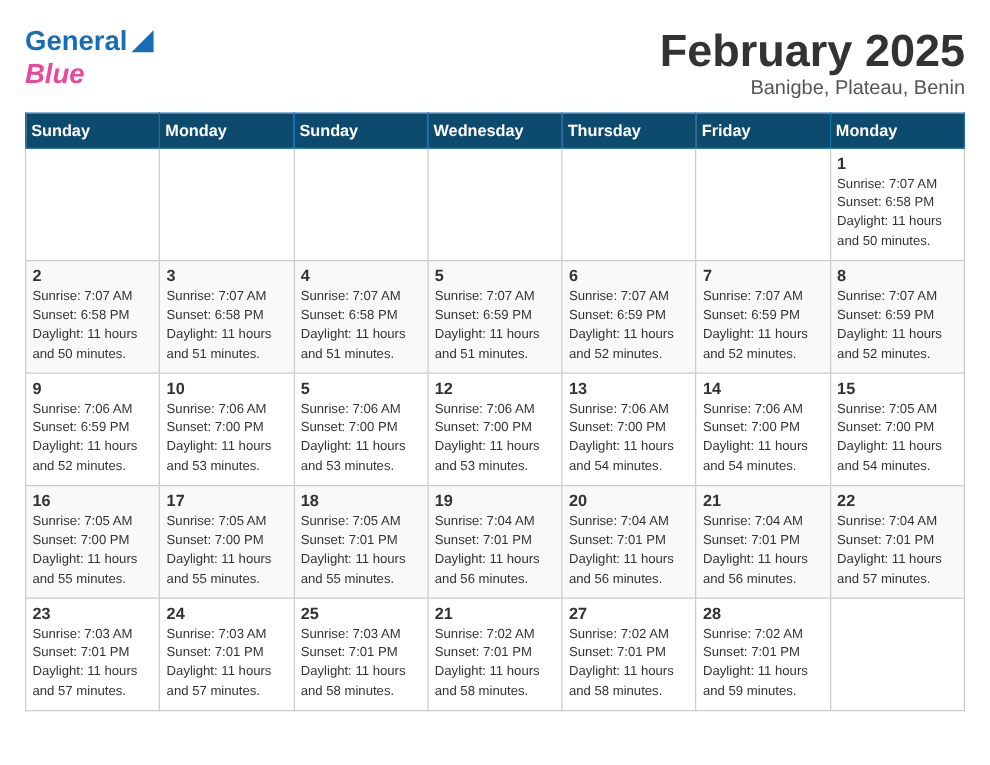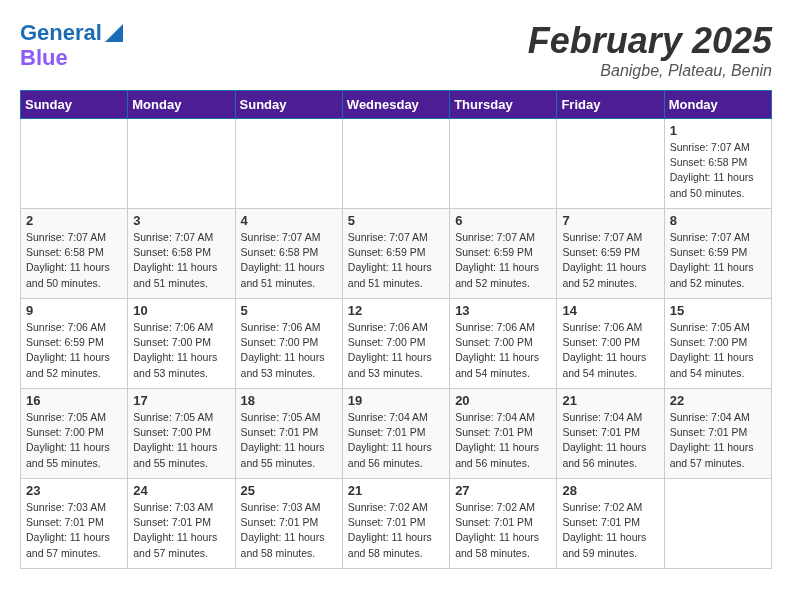--- a/index.html
+++ b/index.html
@@ -24,38 +24,37 @@
       font-size: 22px;
       font-weight: bold;
       color: #333;
       line-height: 1.1;
     }
     .logo-text span {
       color: #1a6db5;
     }
     .title-block {
       text-align: right;
-      font-style: italic;
     }
     .month-title {
       font-size: 36px;
       font-weight: bold;
       color: #333;
     }
     .location-title {
       font-size: 16px;
       color: #555;
     }
     .calendar {
       width: 100%;
       border-collapse: collapse;
       table-layout: fixed;
     }
     .calendar thead th {
-      background-color: #4c1d95;
+      background-color: #0c4a6e;
       color: white;
       padding: 6px 4px;
       font-size: 13px;
       font-weight: bold;
       text-align: left;
       border: 1px solid #1a6db5;
     }
     .calendar tbody td {
       border: 1px solid #ccc;
       vertical-align: top;
@@ -91,21 +90,21 @@
   <div class="logo">
     <div style="display:flex;flex-direction:column;align-items:flex-start;">
       <div style="display:flex;align-items:center;">
         <span class="logo-text"><span>General</span></span>
         <div style="margin-left:3px;margin-top:4px;">
           <svg width="18" height="18" viewBox="0 0 18 18">
             <polygon points="0,18 18,18 18,0" fill="#1a6db5"></polygon>
           </svg>
         </div>
       </div>
-      <span class="logo-text" style="color:#8b5cf6;">Blue</span>
+      <span class="logo-text" style="color:#ec4899;font-style:italic;">Blue</span>
     </div>
   </div>
   <div class="title-block">
     <div class="month-title">February 2025</div>
     <div class="location-title">Banigbe, Plateau, Benin</div>
   </div>
 </div>
 
 <table class="calendar">
   <thead>

